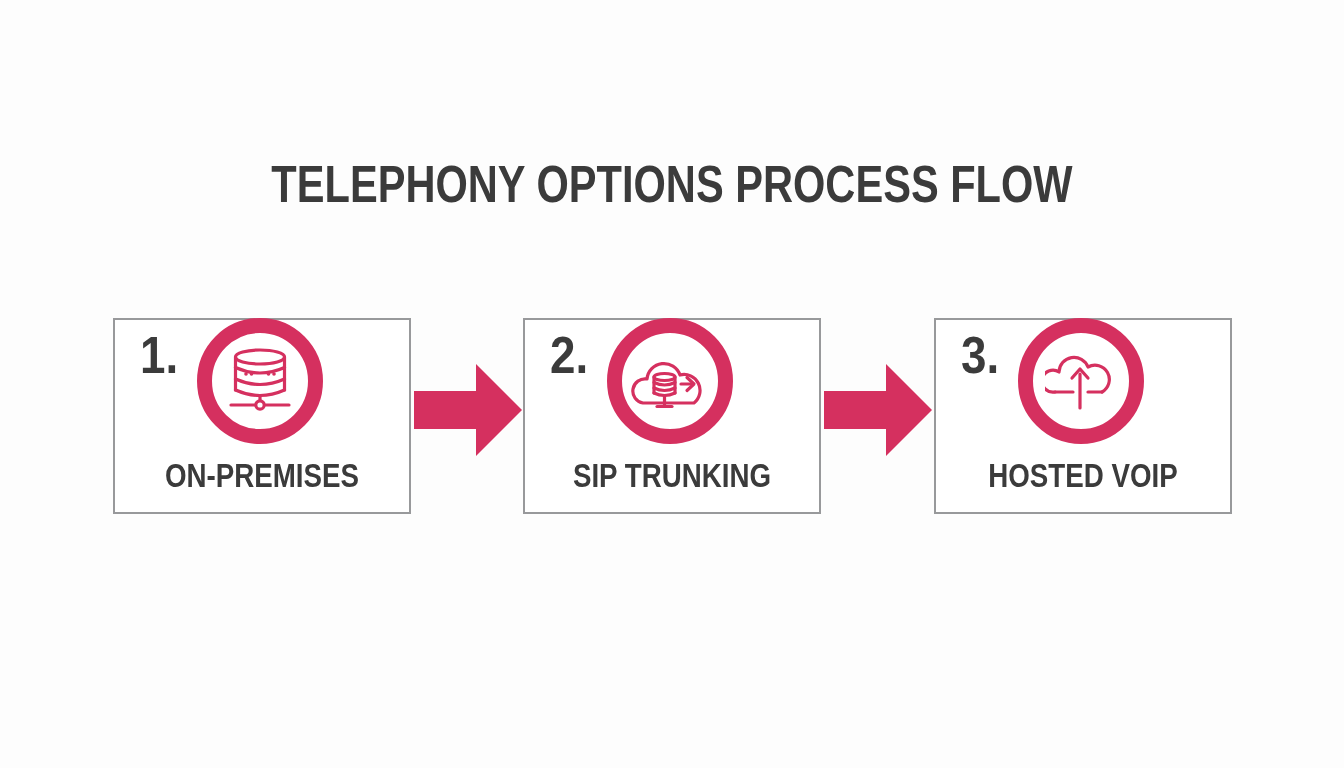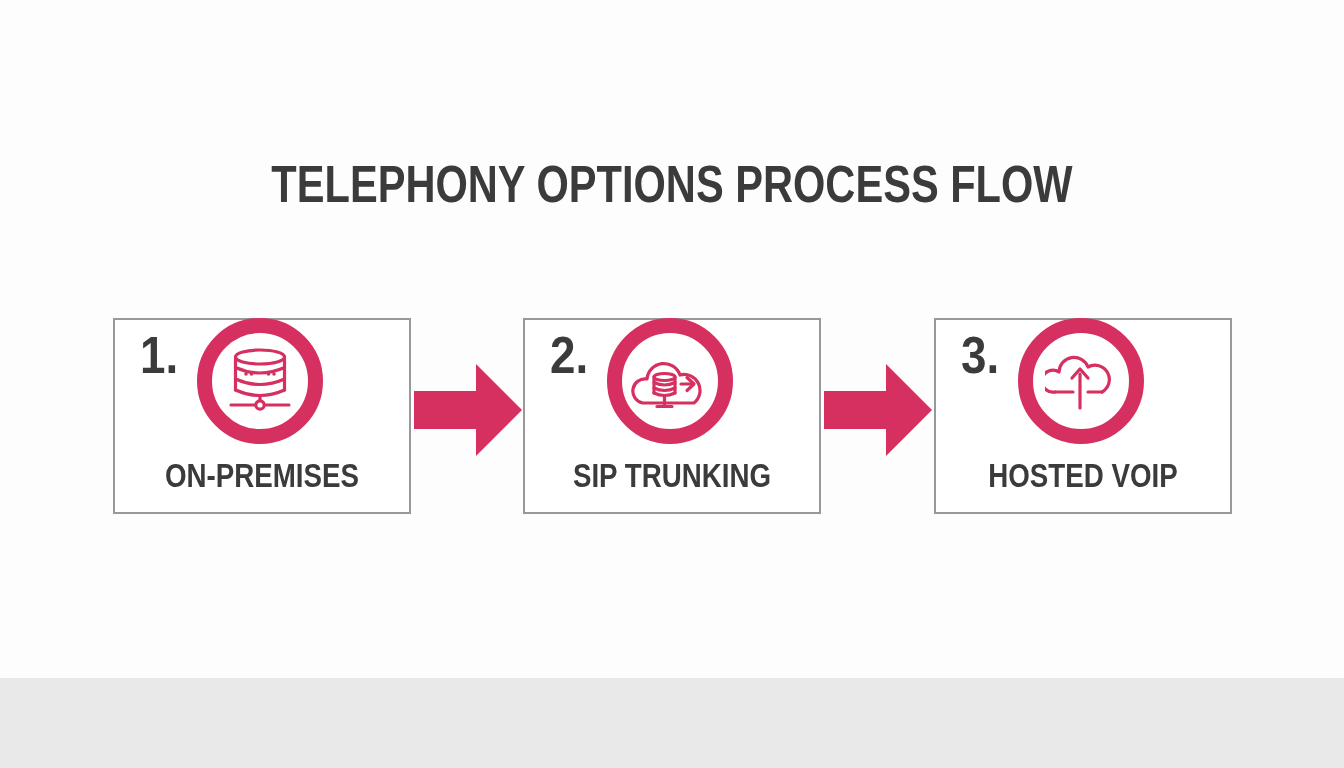--- a/index.html
+++ b/index.html
@@ -8,21 +8,21 @@
     --box-border:#98999b;
     --background:#fdfdfd;
   }
   html,body{margin:0;padding:0;}
   body{
     background:#e9e9e9;
     font-family:"Liberation Sans","DejaVu Sans",sans-serif;
   }
   .canvas{
     position:relative;
-    width:1344px;height:678px;
+    width:1344px;height:768px;
     background:var(--background);
     overflow:hidden;
   }
   .title{
     position:absolute;
     top:158px;left:0;width:100%;
     margin:0;
     text-align:center;
     font-size:52px;
     font-weight:700;

